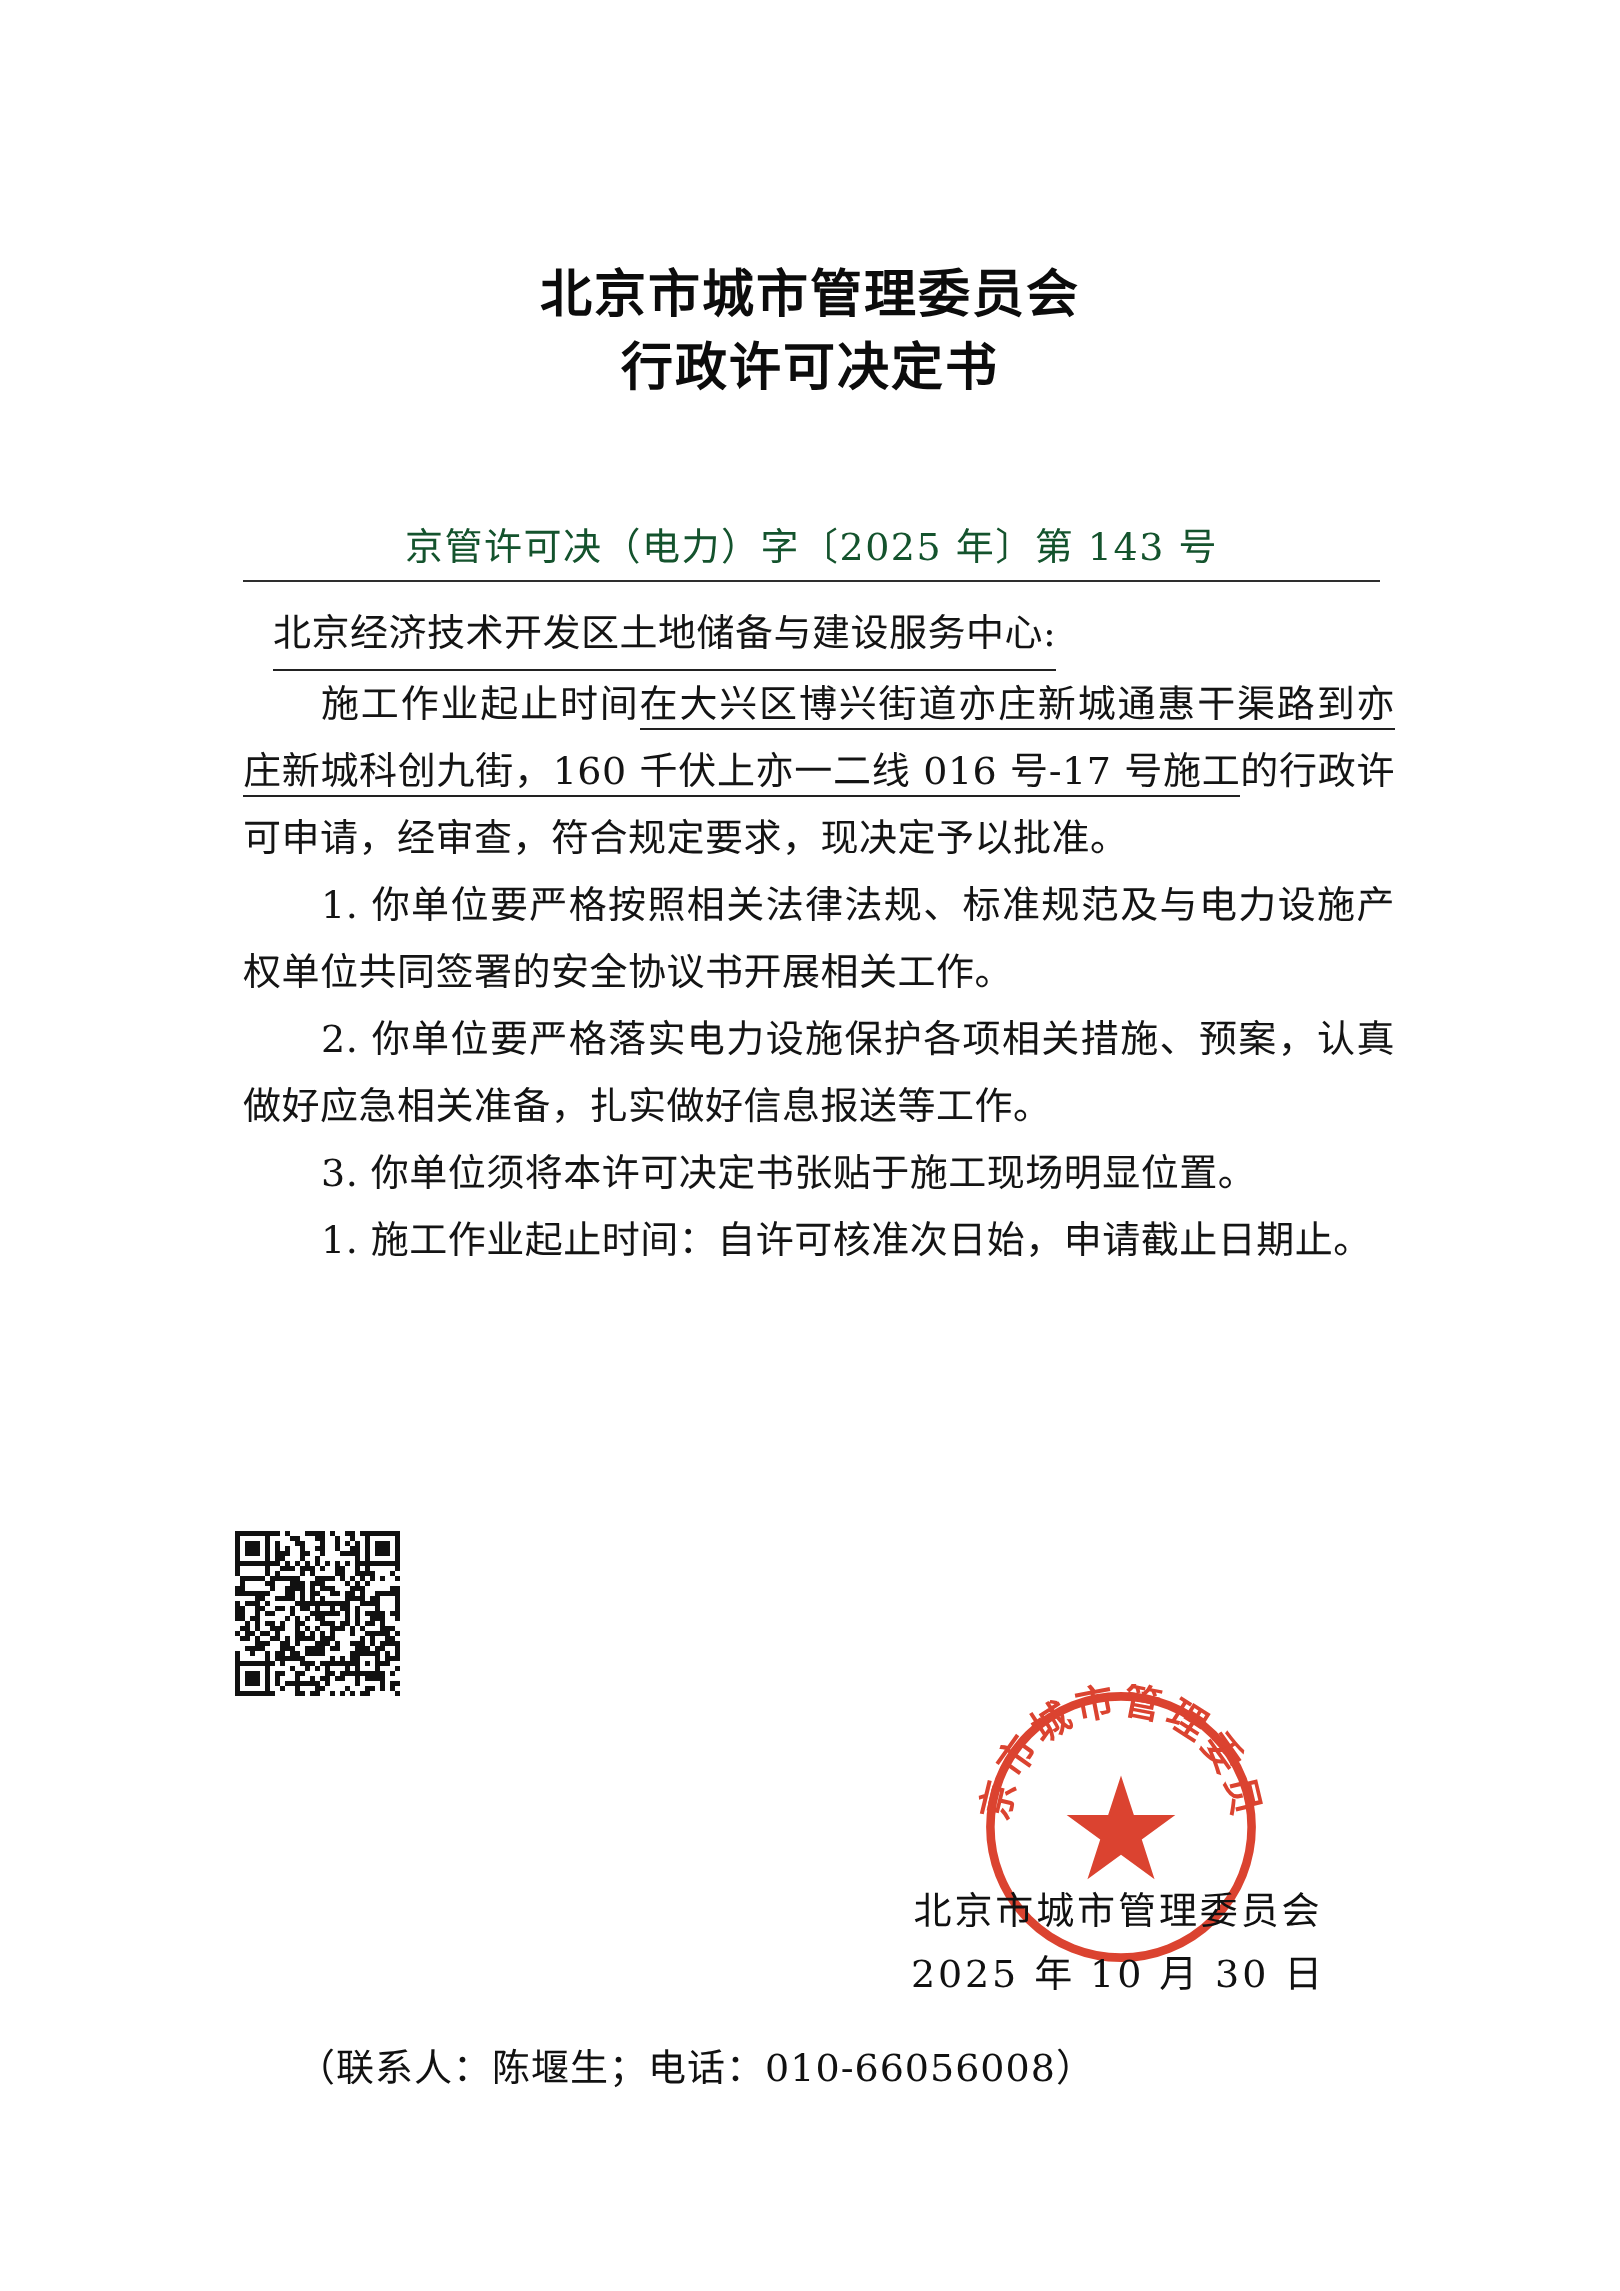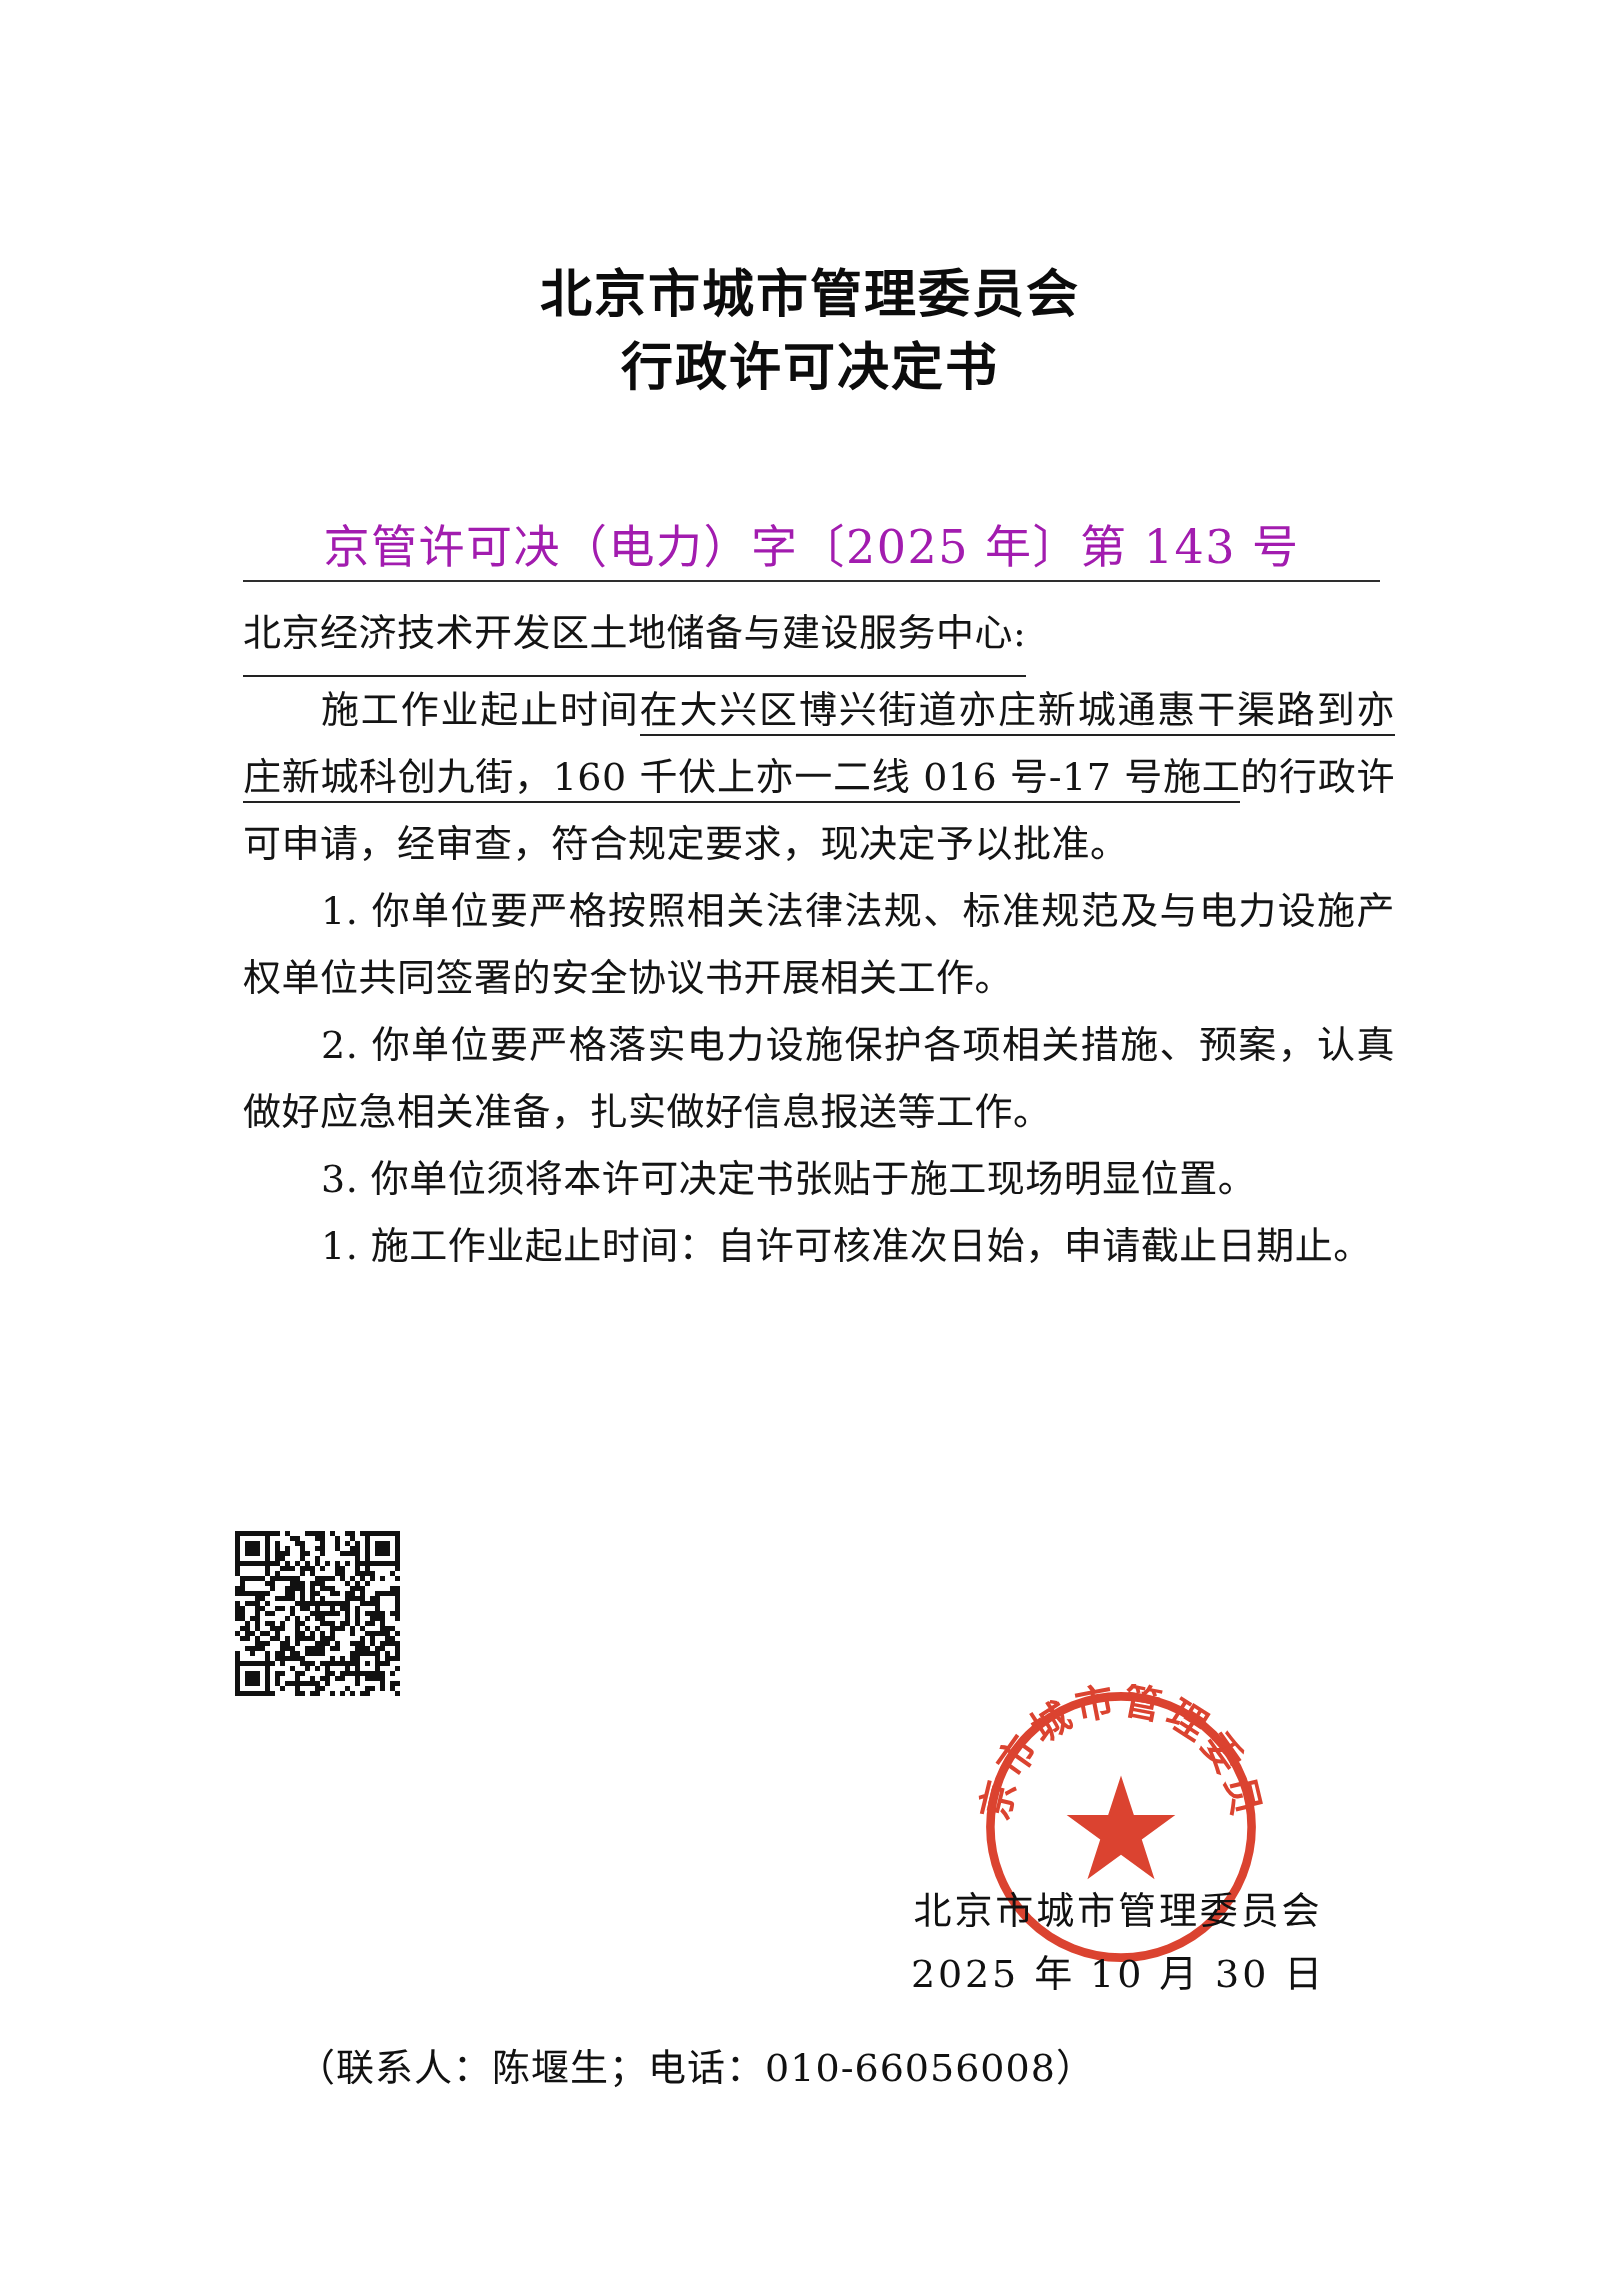--- a/index.html
+++ b/index.html
@@ -43,24 +43,24 @@
     position: absolute;
     left: 243px;
     top: 523px;
     width: 1137px;
     border-bottom: 2px solid #2e2e2e;
     text-align: center;
     padding-bottom: 7.8px;
     box-sizing: border-box;
   }
   .docnum-text {
-    font-size: 46px;
+    font-size: 38px;
     line-height: 49px;
     letter-spacing: 1.5px;
-    color: #a21caf;
+    color: #14532d;
   }
 
   
   .body-area {
     position: absolute;
     left: 243px;
     top: 600px;
     width: 1152px;
   }
   .p {
@@ -78,21 +78,22 @@
   .p + .p {
     margin-top: 0;
   }
   .ul {
     border-bottom: 2px solid #222222;
     padding-bottom: 2px;
   }
   .addressee {
     display: inline-block;
     border-bottom: 2px solid #222222;
-    padding-bottom: 8px;
+    padding-bottom: 2px;
+    margin-left: 30px;
   }
 
   
   .qr-wrap {
     position: absolute;
     left: 235px;
     top: 1531px;
     width: 165px;
     height: 165px;
   }

